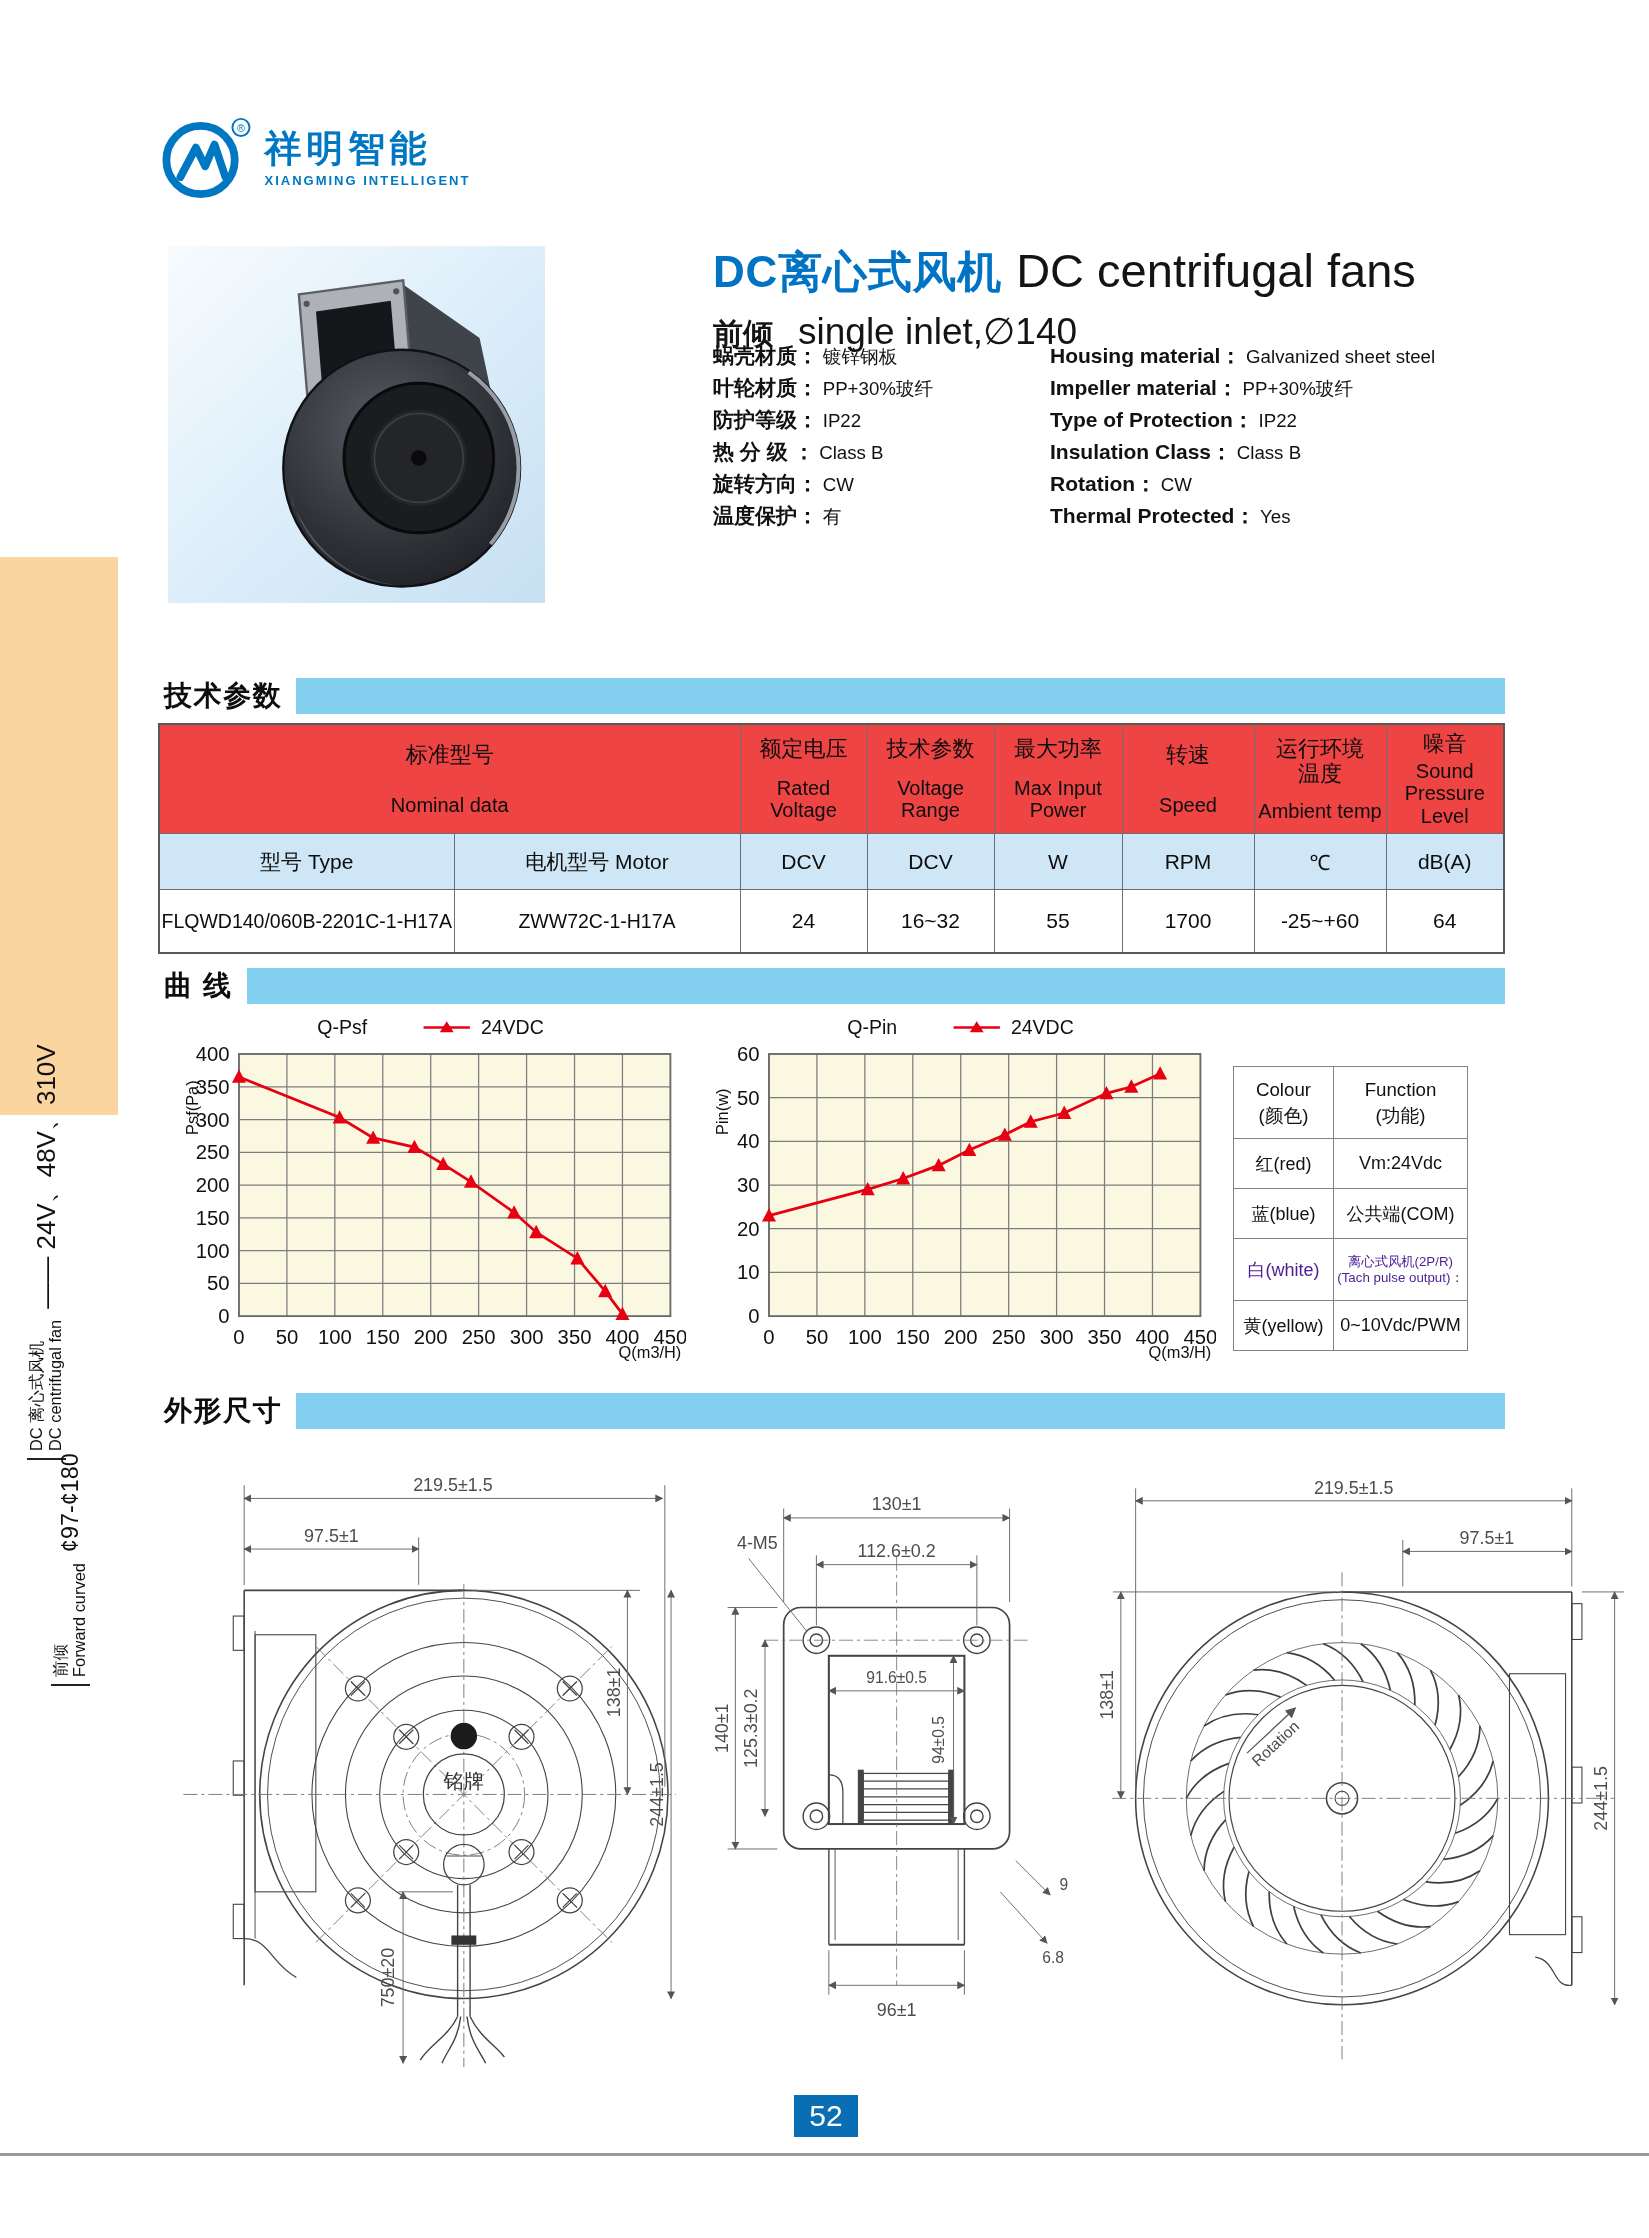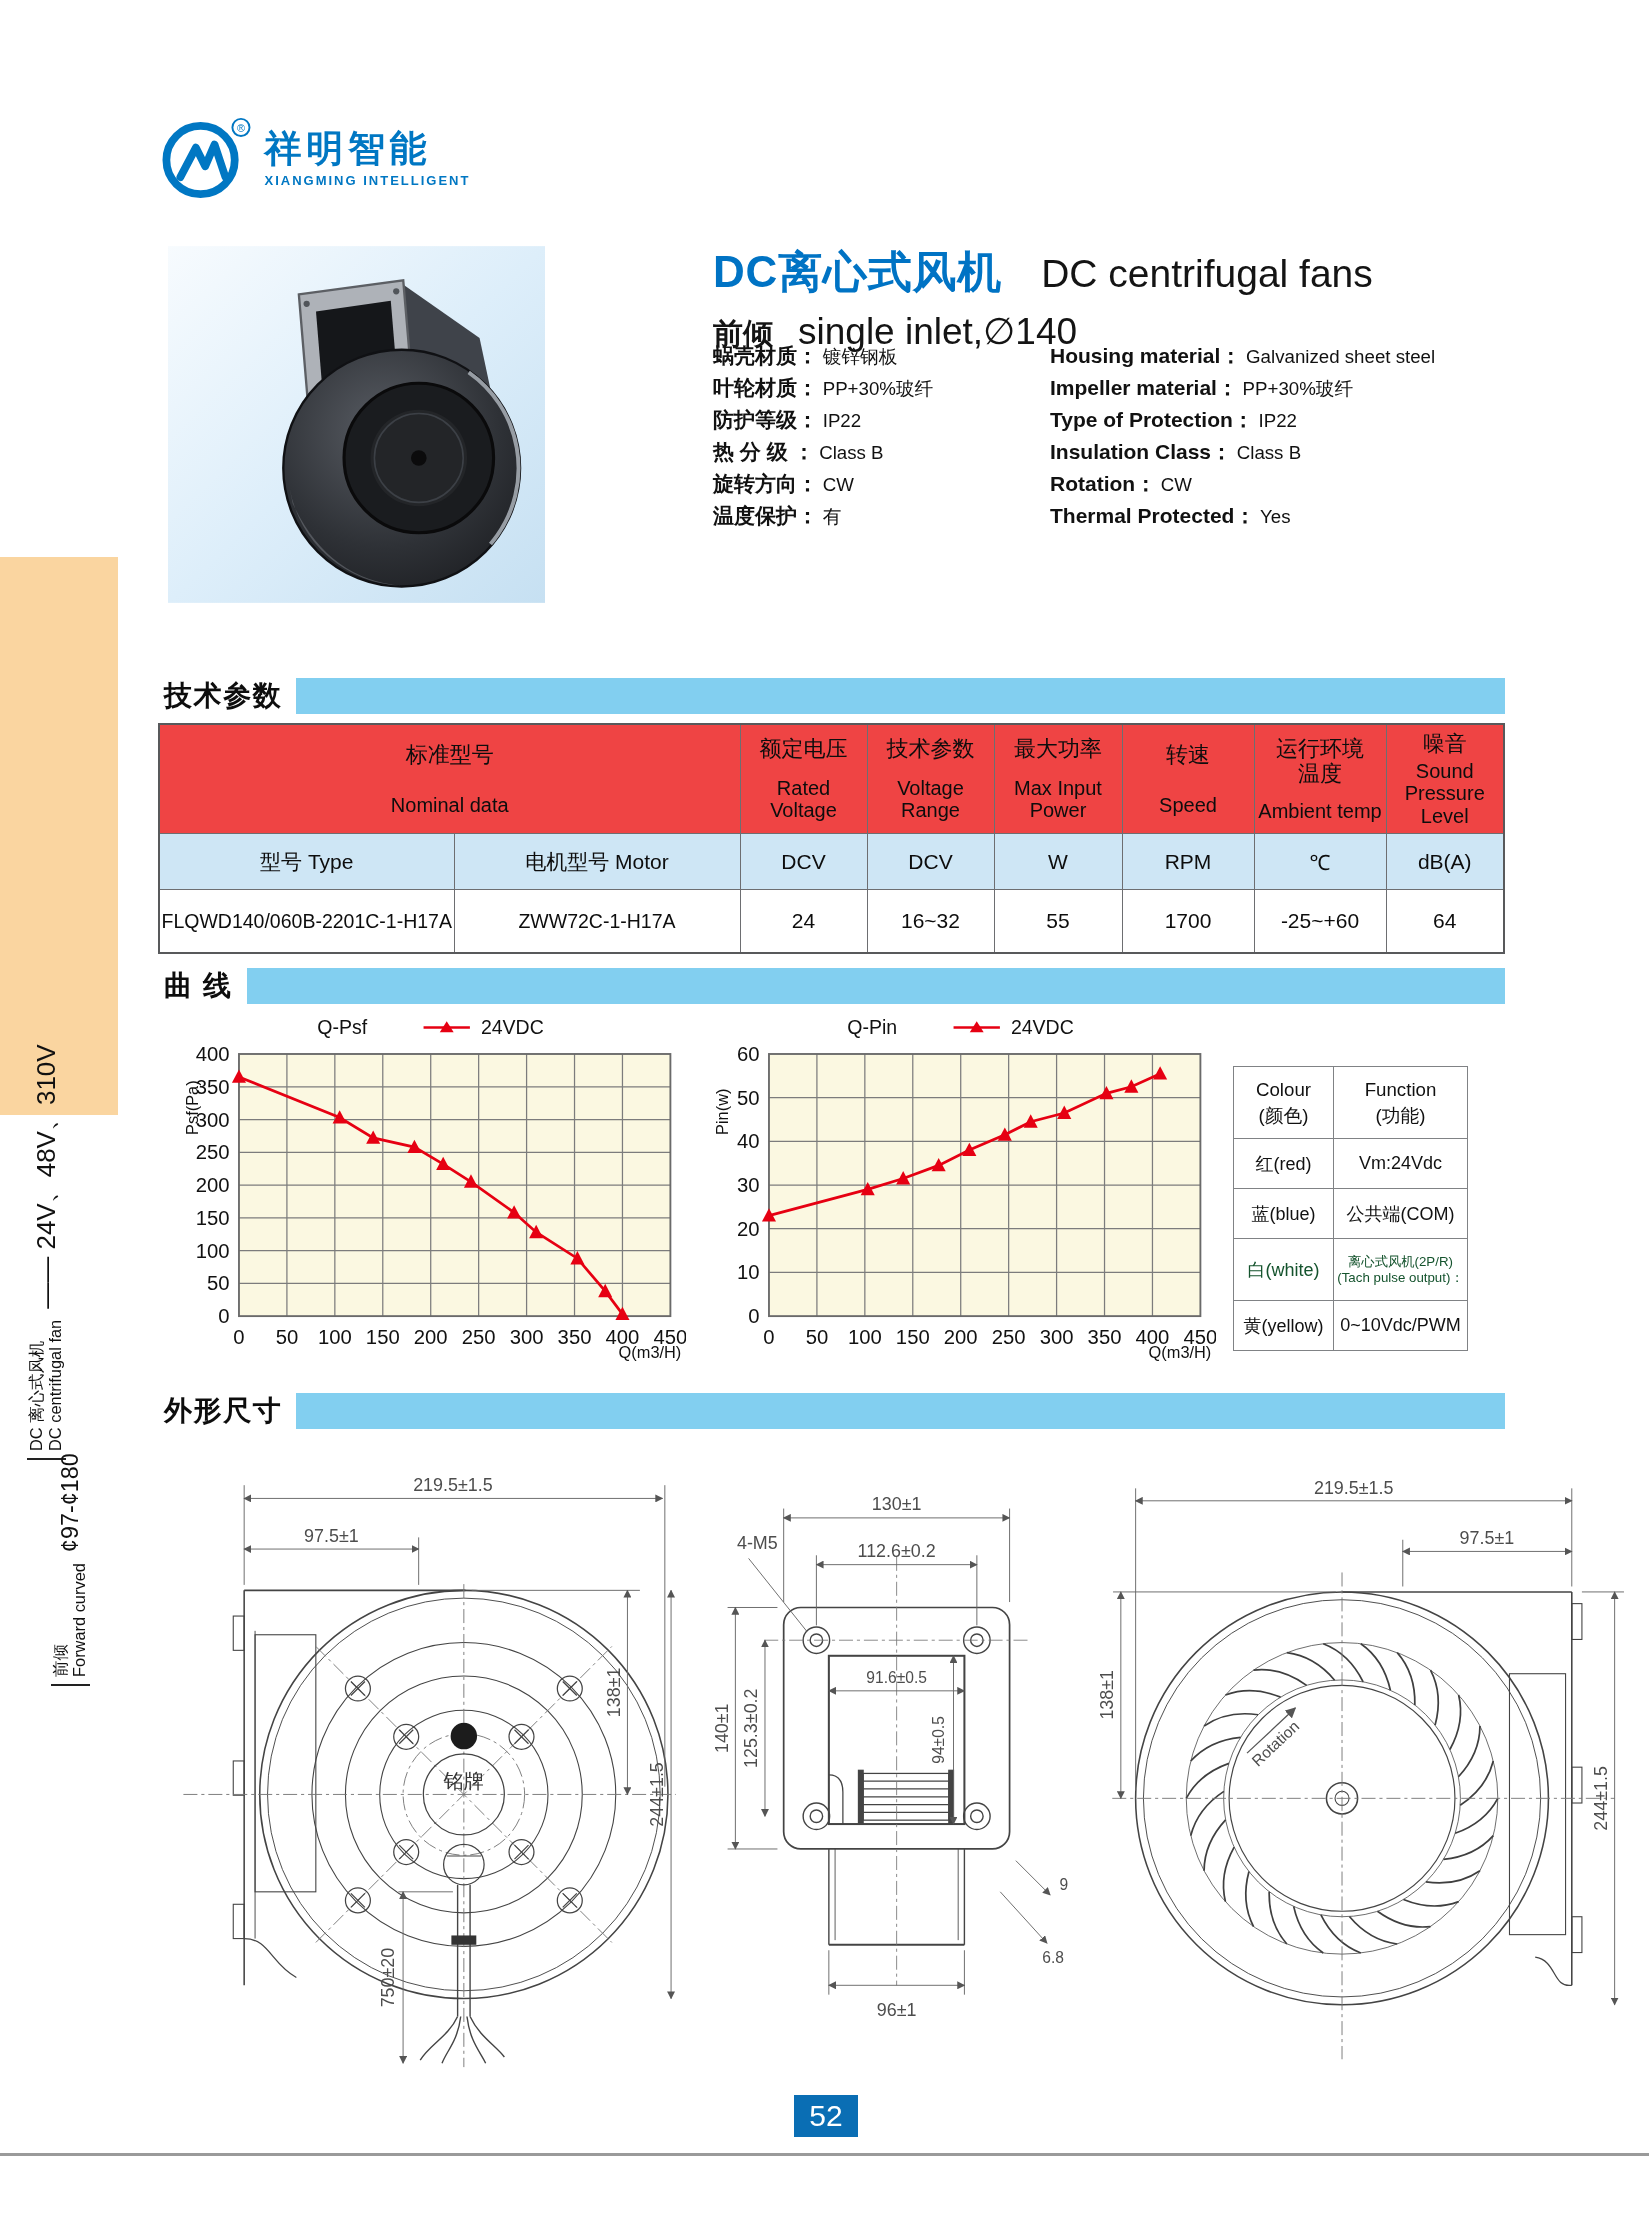--- a/index.html
+++ b/index.html
@@ -21,21 +21,21 @@
   .side-b1{left:26.5px;top:903px;width:312px;}
   .side-b2{left:51px;top:1129px;width:152px;}
 
   
   .photo{position:absolute;left:168px;top:246px;width:377px;height:357px;}
 
   
   .title{position:absolute;left:713px;top:243px;}
   .title-row1{display:flex;align-items:baseline;gap:14px;}
   .title-cn{font-size:44px;font-weight:bold;color:#0073C4;letter-spacing:0.8px;}
-  .title-en{font-size:39px;color:#141414;margin-left:25px;}
+  .title-en{font-size:47px;color:#141414;}
   .title-row2{display:flex;align-items:baseline;gap:25px;margin-top:7.8px;}
   .sub-cn{font-size:30px;font-weight:bold;color:#141414;}
   .sub-en{font-size:37px;color:#141414;}
 
   
   .specs{position:absolute;left:713px;top:340px;}
   .spec-row{display:flex;height:32px;align-items:center;}
   .spec-cn{width:337px;display:flex;align-items:baseline;}
   .spec-en{display:flex;align-items:baseline;}
   .spec-label{font-size:21px;font-weight:bold;color:#111;}
@@ -68,21 +68,21 @@
   .legend{height:31px;display:flex;align-items:center;justify-content:center;gap:55px;}
   .legend-title{font-size:19.5px;color:#111;}
   .legend-item{display:flex;align-items:center;gap:7.8px;font-size:19.5px;color:#111;}
   .ylab{position:absolute;left:7.8px;top:123px;transform:rotate(-90deg);transform-origin:left top;font-size:16.4px;color:#111;}
 
   
   .wtable{position:absolute;left:1233px;top:1066px;border-collapse:collapse;table-layout:fixed;}
   .wtable td{border:1.9px solid #808285;text-align:center;vertical-align:middle;background:#fff;}
   .wtable .wh{height:69px;font-size:18.7px;line-height:1.35;color:#111;}
   .wtable .wr{height:47px;font-size:18px;color:#111;}
-  .wtable .wr2{height:59px;font-size:18px;color:#14532d;}
+  .wtable .wr2{height:59px;font-size:18px;color:#4c1d95;}
   .wfun-small{font-size:13.3px;display:block;line-height:1.2;}
 
   
   .draw{position:absolute;}
   .dA{left:152px;top:1440px;}
   .dB{left:690px;top:1440px;}
   .dC{left:1085px;top:1440px;}
   svg text.dim{font-size:23px;fill:#4d4d4d;font-family:"Liberation Sans",sans-serif;}
   svg text.dims{font-size:20px;fill:#4d4d4d;font-family:"Liberation Sans",sans-serif;}
 

